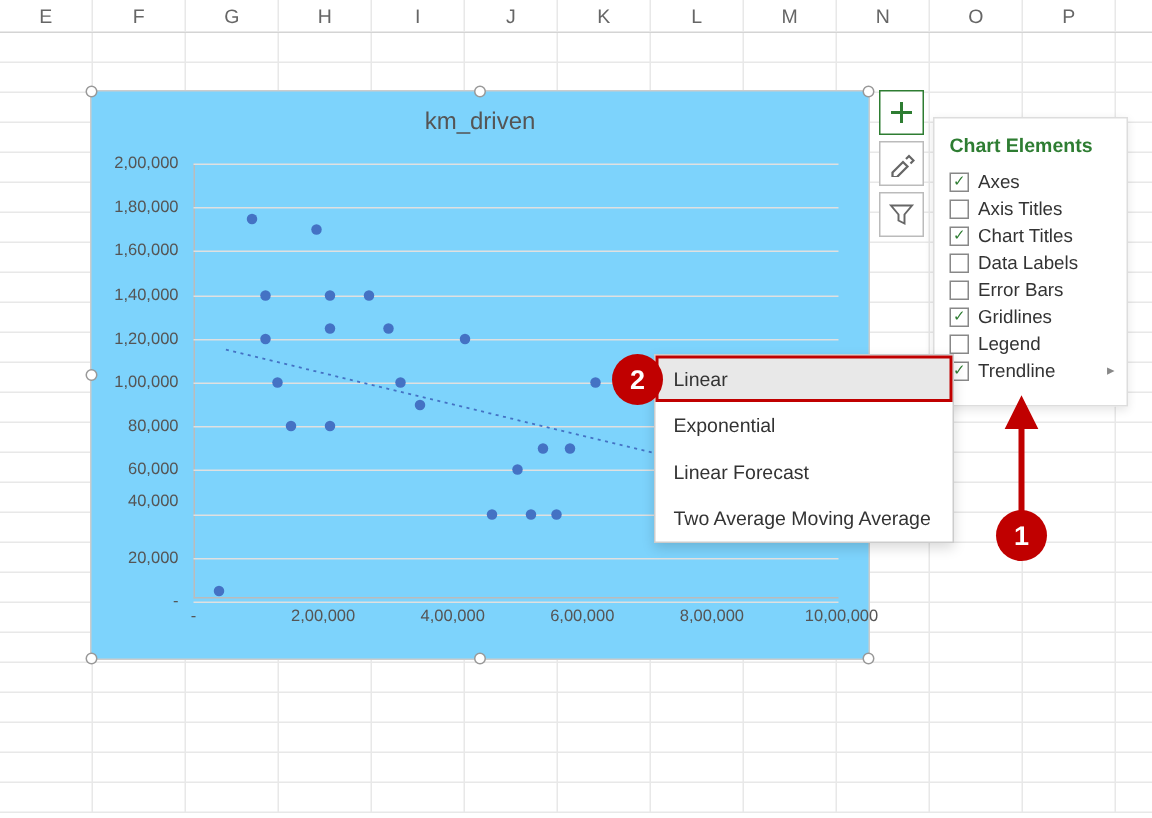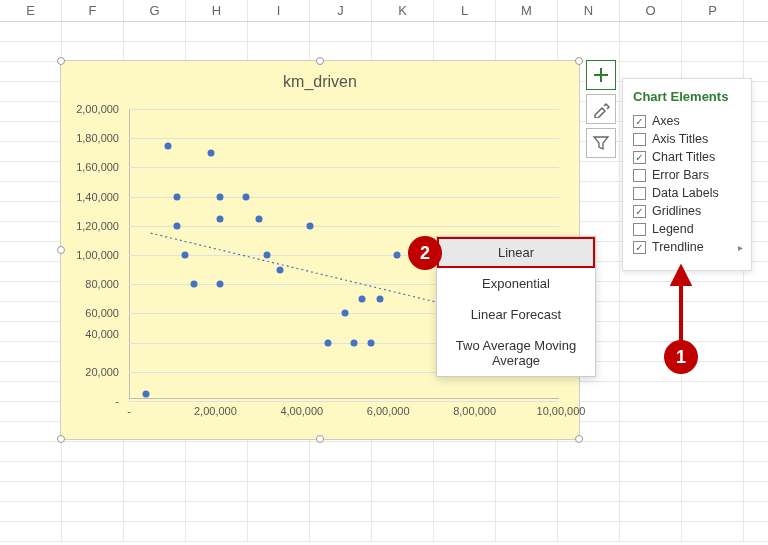--- a/index.html
+++ b/index.html
@@ -5,21 +5,21 @@
 * { box-sizing: border-box; margin: 0; padding: 0; }
 body { font-family: "Segoe UI", Arial, sans-serif; font-size: 12px; background: #fff; color: #333; width: 768px; height: 545px; overflow: hidden; position: relative; }
 
 .col-headers { display: flex; height: 22px; border-bottom: 1px solid #d4d4d4; background: #fff; }
 .col-header { flex: 0 0 62px; text-align: center; line-height: 22px; color: #666; border-right: 1px solid #e8e8e8; font-size: 13px; }
 
 .grid { position: absolute; top: 22px; left: 0; right: 0; bottom: 0; }
 .grid-row { height: 20px; display: flex; }
 .grid-cell { flex: 0 0 62px; border-right: 1px solid #e8e8e8; border-bottom: 1px solid #e8e8e8; }
 
-.chart-container { position: absolute; left: 60px; top: 60px; width: 520px; height: 380px; background: #fef9c3; border: 1px solid #ccc; }
+.chart-container { position: absolute; left: 60px; top: 60px; width: 520px; height: 380px; background: #7dd3fc; border: 1px solid #ccc; }
 .sel-handle { position: absolute; width: 8px; height: 8px; background: #fff; border: 1px solid #999; border-radius: 50%; }
 .sel-handle.tl { left: -4px; top: -4px; }
 .sel-handle.tm { left: 50%; top: -4px; margin-left: -4px; }
 .sel-handle.tr { right: -4px; top: -4px; }
 .sel-handle.ml { left: -4px; top: 50%; margin-top: -4px; }
 .sel-handle.mr { right: -4px; top: 50%; margin-top: -4px; }
 .sel-handle.bl { left: -4px; bottom: -4px; }
 .sel-handle.bm { left: 50%; bottom: -4px; margin-left: -4px; }
 .sel-handle.br { right: -4px; bottom: -4px; }
 
@@ -39,21 +39,21 @@
 .side-buttons { position: absolute; left: 586px; top: 60px; display: flex; flex-direction: column; gap: 4px; }
 .side-btn { width: 30px; height: 30px; background: #fff; border: 1px solid #bbb; display: flex; align-items: center; justify-content: center; cursor: pointer; }
 .side-btn.active { border-color: #2e7d32; }
 
 .elements-panel { position: absolute; left: 622px; top: 78px; width: 130px; background: #fff; border: 1px solid #ddd; padding: 10px 10px 14px 10px; box-shadow: 0 2px 6px rgba(0,0,0,0.1); }
 .elements-title { font-weight: bold; color: #2e7d32; font-size: 13px; margin-bottom: 8px; }
 .elem-item { display: flex; align-items: center; gap: 6px; padding: 2px 0; font-size: 12.5px; color: #333; cursor: pointer; position: relative; }
 .elem-item .cb { width: 13px; height: 13px; border: 1px solid #888; display: inline-flex; align-items: center; justify-content: center; font-size: 10px; color: #2e7d32; }
 .elem-item .chev { position: absolute; right: -2px; color: #888; font-size: 10px; }
 
-.trend-menu { position: absolute; left: 436px; top: 236px; width: 160px; background: #fff; border: 1px solid #ccc; box-shadow: 0 3px 8px rgba(0,0,0,0.15); text-align: center; }
+.trend-menu { position: absolute; left: 436px; top: 236px; width: 200px; background: #fff; border: 1px solid #ccc; box-shadow: 0 3px 8px rgba(0,0,0,0.15); }
 .trend-item { padding: 8px 12px; font-size: 13px; color: #333; cursor: pointer; }
 .trend-item.highlight { background: #e8e8e8; outline: 2.5px solid #c00000; outline-offset: -2px; }
 
 .callout { position: absolute; width: 34px; height: 34px; background: #c00000; border-radius: 50%; color: #fff; font-weight: bold; font-size: 18px; display: flex; align-items: center; justify-content: center; z-index: 50; }
 .callout.c1 { left: 664px; top: 340px; }
 .callout.c2 { left: 408px; top: 236px; }
 
 .arrow-up { position: absolute; left: 672px; top: 262px; width: 18px; height: 80px; z-index: 40; }
 .arrow-up svg { overflow: visible; }
 </style>
@@ -571,25 +571,25 @@
       <div class="elem-item">
         <span class="cb"></span>
         <span>Axis Titles</span>
       </div>
       <div class="elem-item">
         <span class="cb">✓</span>
         <span>Chart Titles</span>
       </div>
       <div class="elem-item">
         <span class="cb"></span>
+        <span>Data Labels</span>
+      </div>
+      <div class="elem-item">
+        <span class="cb"></span>
         <span>Error Bars</span>
-      </div>
-      <div class="elem-item">
-        <span class="cb"></span>
-        <span>Data Labels</span>
       </div>
       <div class="elem-item">
         <span class="cb">✓</span>
         <span>Gridlines</span>
       </div>
       <div class="elem-item">
         <span class="cb"></span>
         <span>Legend</span>
       </div>
       <div class="elem-item">

